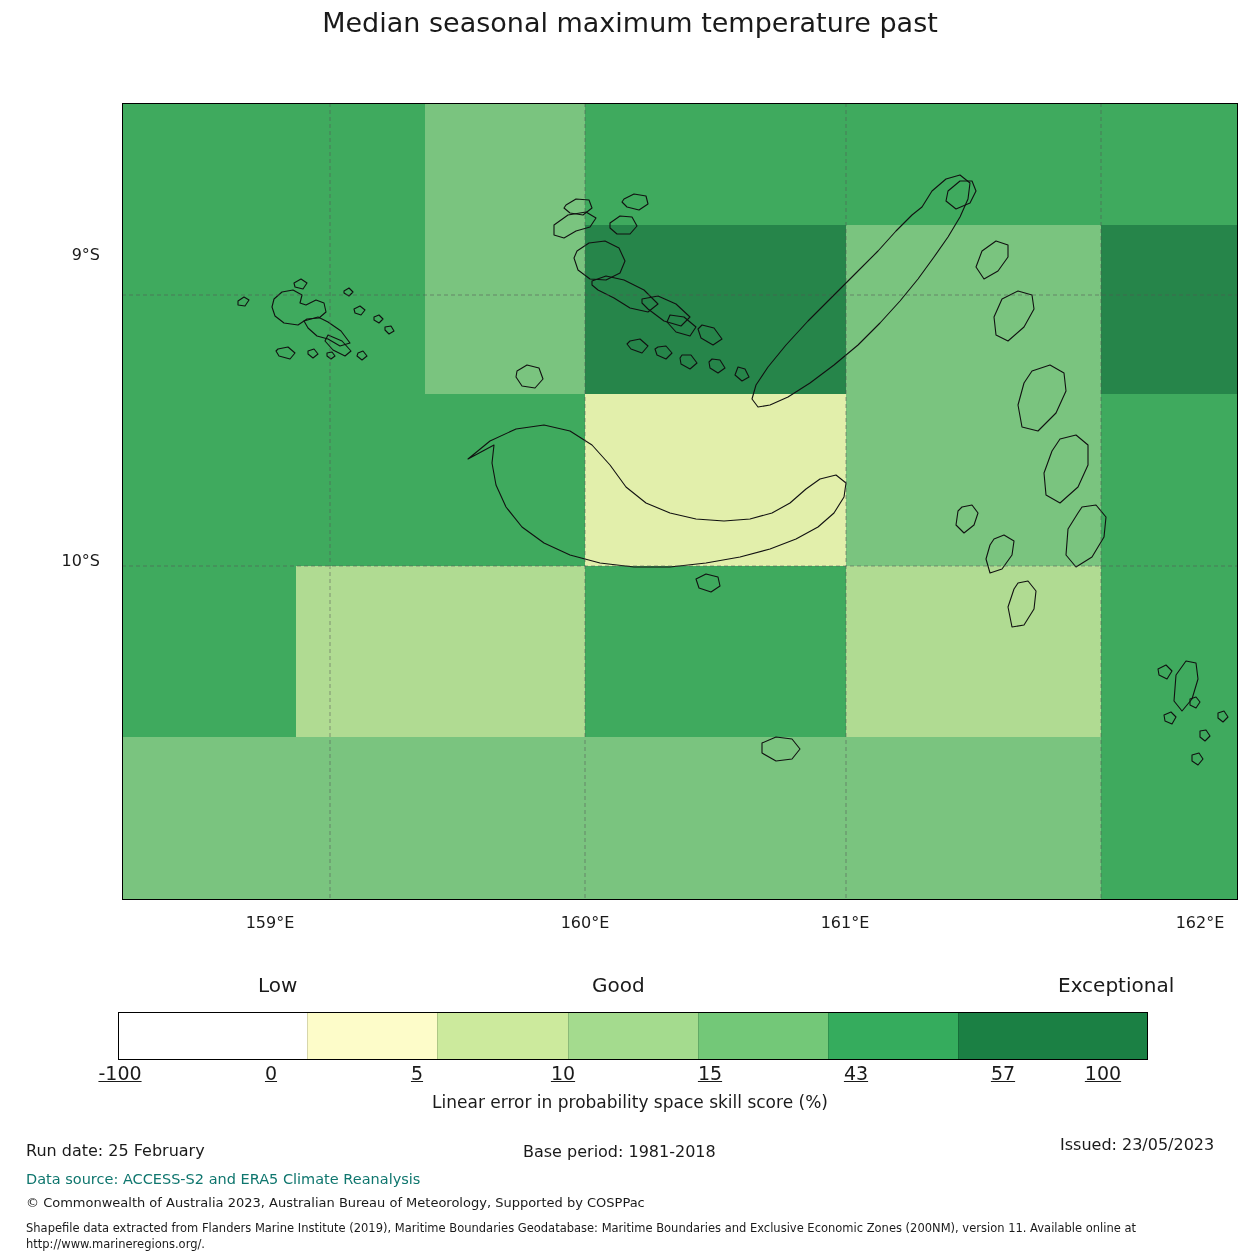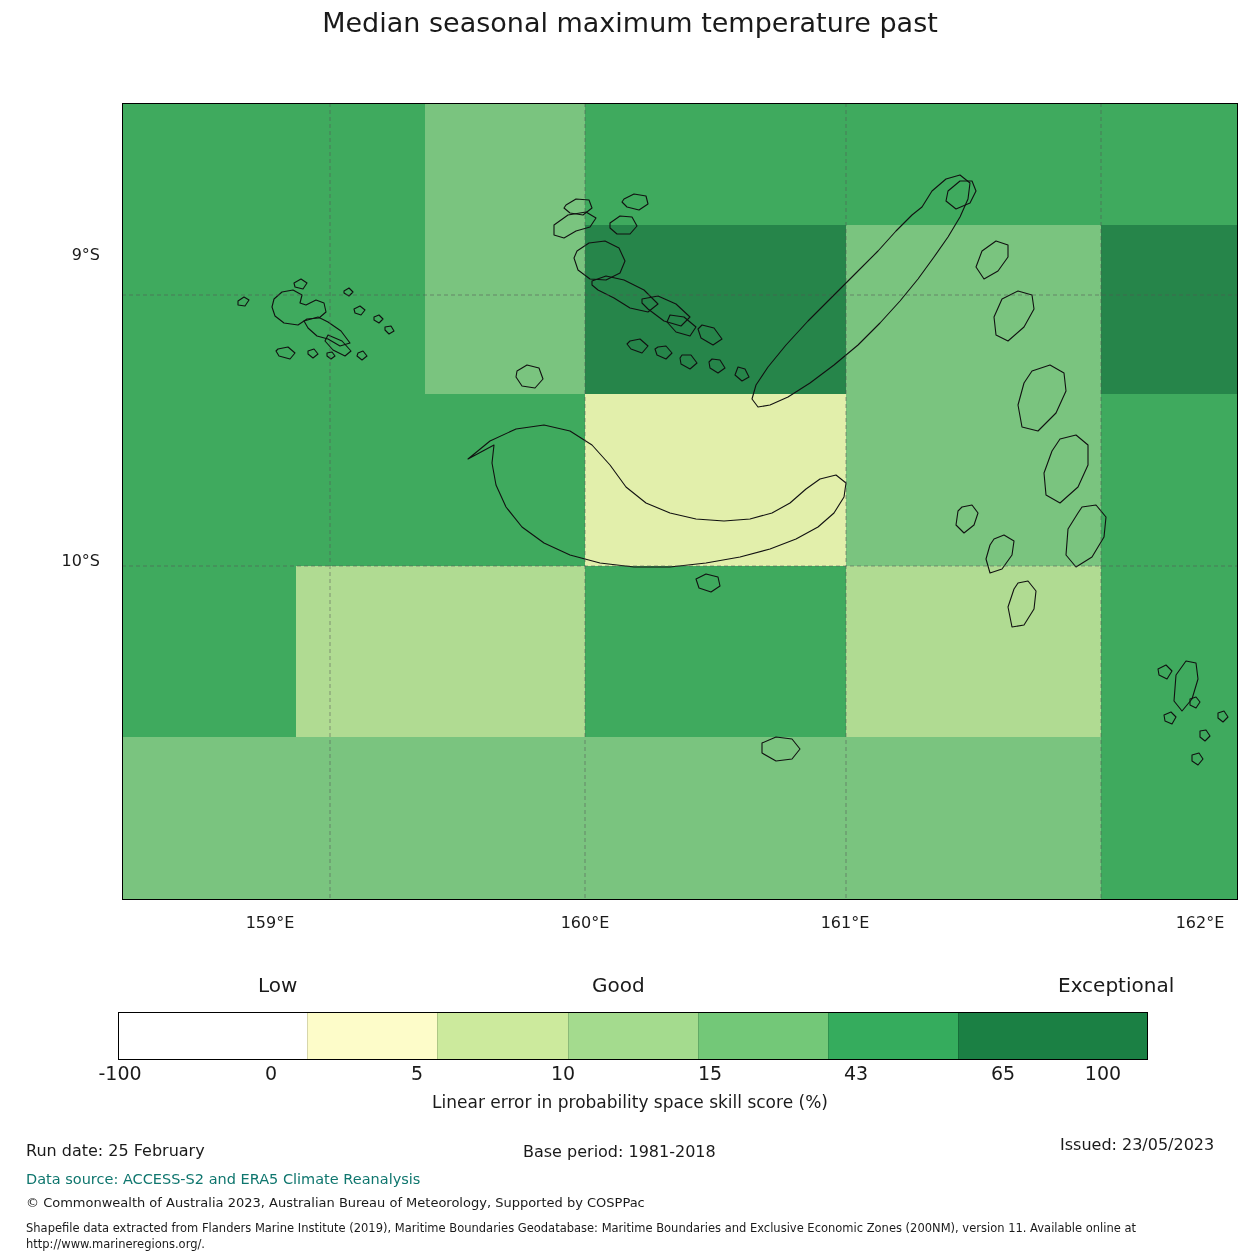--- a/index.html
+++ b/index.html
@@ -17,21 +17,21 @@
              border:1px solid #000;box-sizing:border-box;pointer-events:none;}
   
   .ytick{position:absolute;right:0;width:100px;text-align:right;font-size:16px;color:#1a1a1a;}
   .xtick{position:absolute;width:120px;text-align:center;font-size:16px;color:#1a1a1a;}
   
   #cbar-wrap{position:absolute;left:118px;top:1012px;width:1030px;height:48px;
              border:1px solid #000;box-sizing:border-box;display:flex;}
   #cbar-wrap .seg{height:100%;}
   .cat-label{position:absolute;font-size:20px;color:#1a1a1a;white-space:nowrap;}
   .cbtick{position:absolute;top:1062px;font-size:19px;color:#1a1a1a;
-          text-align:center;width:90px;}
+          text-align:center;width:90px;text-decoration:underline;}
   #cbar-axis-label{position:absolute;left:0;top:1092px;width:1260px;text-align:center;
                    font-size:17px;color:#1a1a1a;}
   
   .f1{position:absolute;font-size:16px;color:#1a1a1a;}
   .f2{position:absolute;font-size:14.5px;color:#0f766e;}
   .f3{position:absolute;font-size:13px;color:#1a1a1a;}
   .f4{position:absolute;font-size:11.5px;color:#1a1a1a;line-height:16px;}
 </style>
 </head>
 <body>
@@ -163,21 +163,21 @@
     <div class="seg" style="background: rgb(53, 172, 93); flex: 1 0 0px; border-left: 1px solid rgba(0, 0, 0, 0.15);"></div>
     <div class="seg" style="background: rgb(27, 128, 68); flex: 1.46 0 0px; border-left: 1px solid rgba(0, 0, 0, 0.15);"></div>
   </div>
 
 <div class="cbtick" style="left:75px;">-100</div>
 <div class="cbtick" style="left:226px;">0</div>
 <div class="cbtick" style="left:372px;">5</div>
 <div class="cbtick" style="left:518px;">10</div>
 <div class="cbtick" style="left:665px;">15</div>
 <div class="cbtick" style="left:811px;">43</div>
-<div class="cbtick" style="left:958px;">65</div>
+<div class="cbtick" style="left:958px;">57</div>
 <div class="cbtick" style="left:1058px;">100</div>
 
 <div id="cbar-axis-label">Linear error in probability space skill score (%)</div>
 
 <div class="f1" style="left:26px;top:1141px;">Run date: 25 February</div>
 <div class="f1" style="left:523px;top:1142px;">Base period: 1981-2018</div>
 <div class="f1" style="left:1060px;top:1135px;">Issued: 23/05/2023</div>
 <div class="f2" style="left:26px;top:1171px;">Data source: ACCESS-S2 and ERA5 Climate Reanalysis</div>
 <div class="f3" style="left:26px;top:1195px;">© Commonwealth of Australia 2023, Australian Bureau of Meteorology, Supported by COSPPac</div>
 <div class="f4" style="left:26px;top:1220px;">Shapefile data extracted from Flanders Marine Institute (2019), Maritime Boundaries Geodatabase: Maritime Boundaries and Exclusive Economic Zones (200NM), version 11. Available online at</div>

